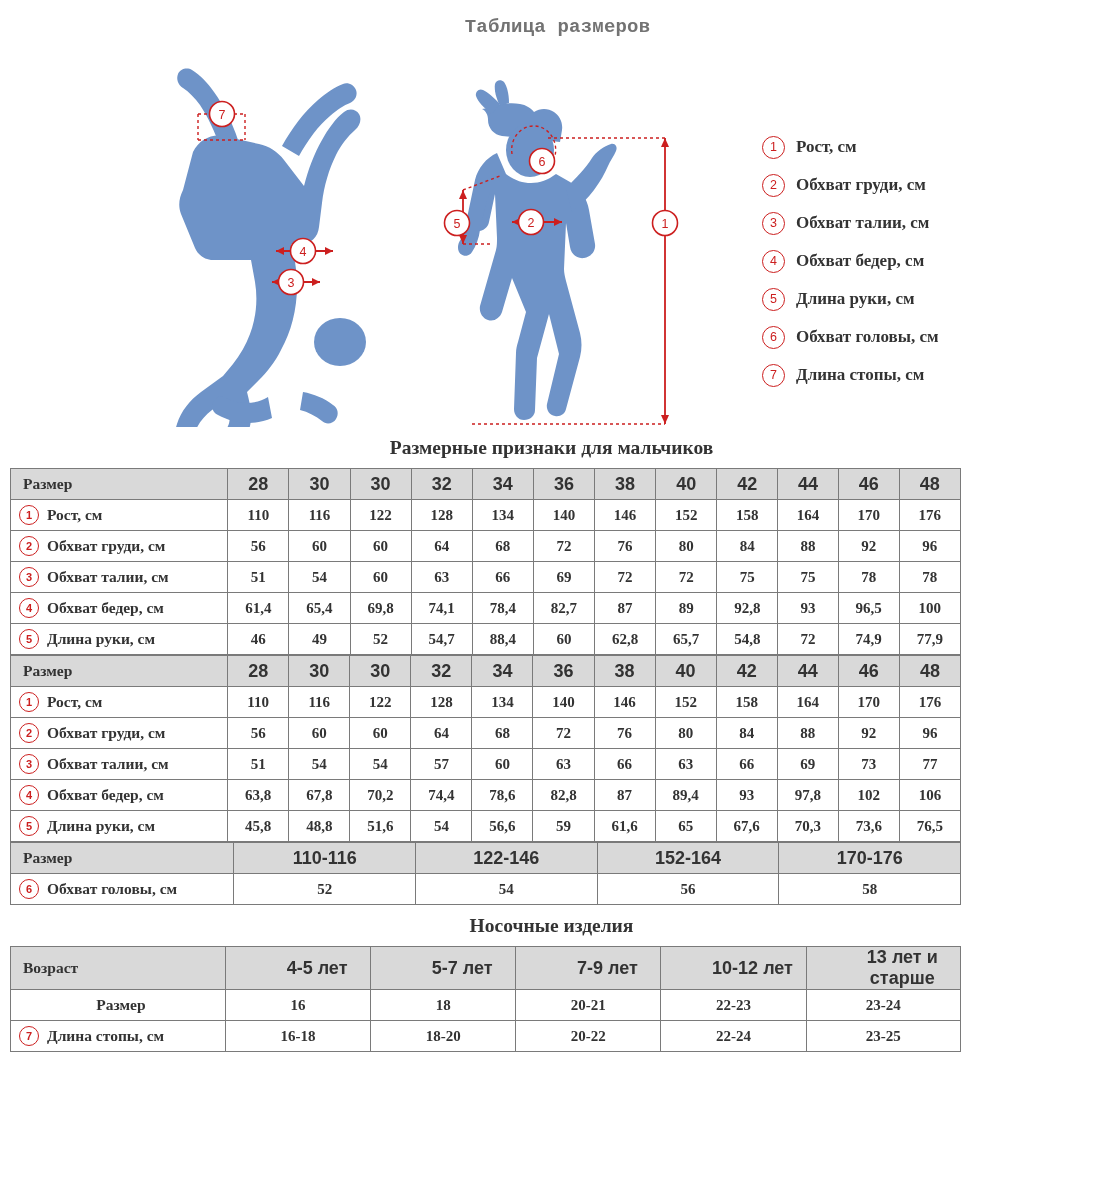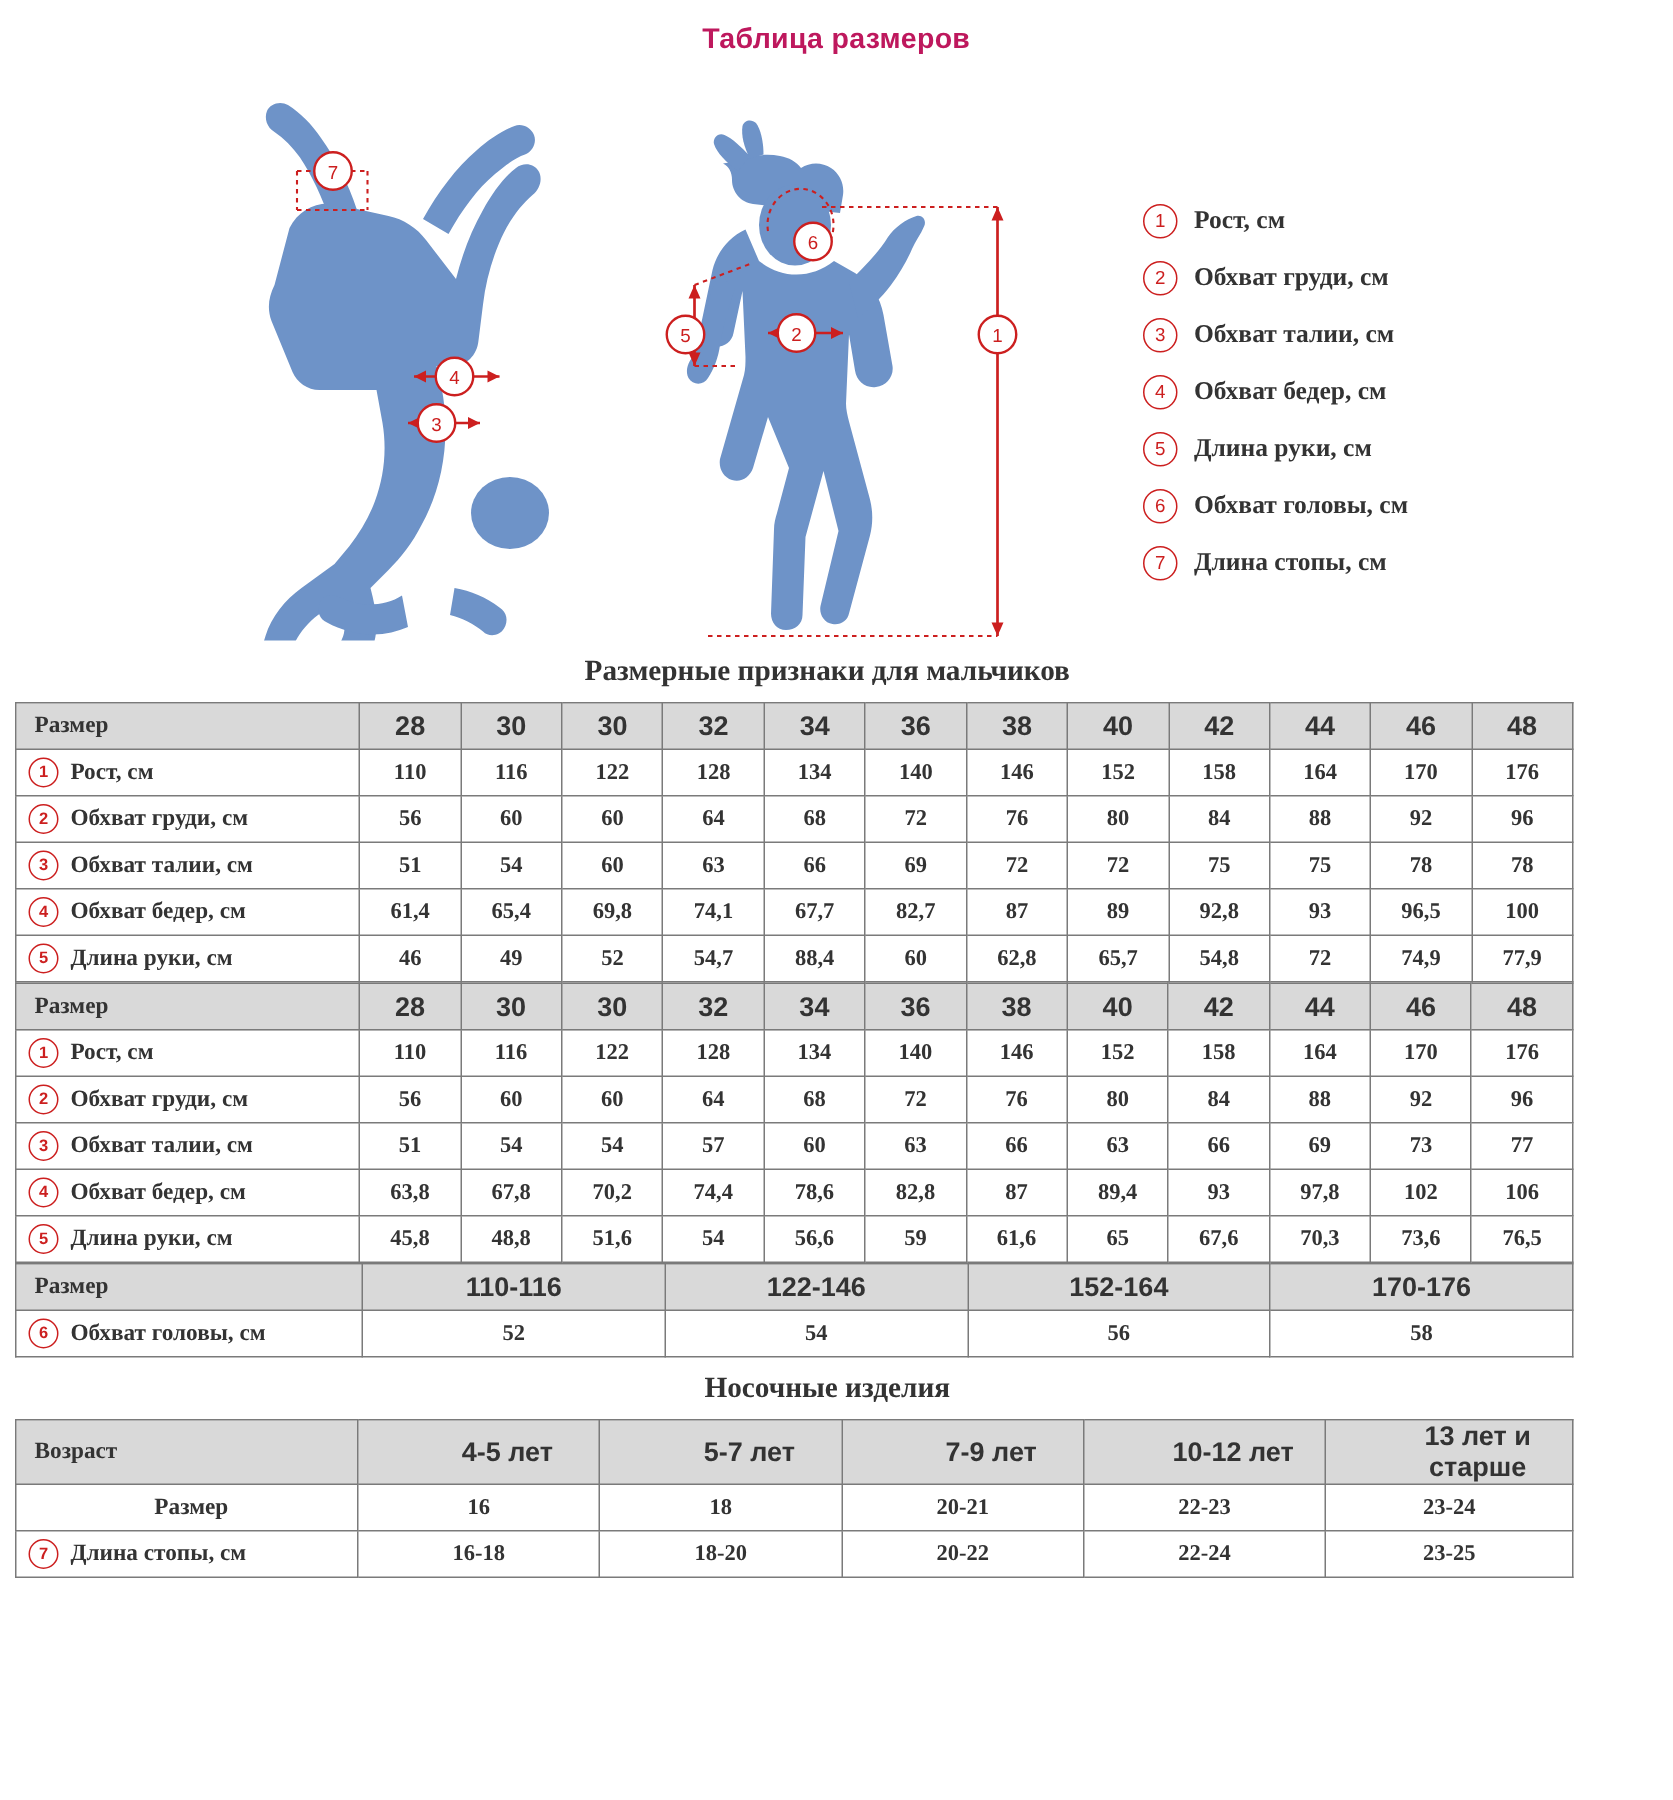--- a/index.html
+++ b/index.html
@@ -7,24 +7,24 @@
     margin: 0; padding: 0;
     width: 1115px;
     background: #ffffff;
     font-family: "Liberation Serif", serif;
     color: #333333;
   }
   .page { width: 1115px; position: relative; }
 
   .doc-title {
     text-align: center;
-    font-family: Liberation Sans, sans-serif;
+    font-family: Liberation Mono, monospace;
     font-weight: bold;
     font-size: 19px;
-    color: #be185d;
+    color: #737373;
     padding-top: 16px;
     letter-spacing: .2px;
   }
 
   
   .figure-area {
     position: relative;
     height: 385px;
     margin-top: 4px;
   }
@@ -66,21 +66,21 @@
     font-family: "Liberation Serif", serif;
     font-weight: bold;
     font-size: 19.5px;
     color: #333;
     margin: 10px 12px 9px 0;
   }
 
   
   table {
     border-collapse: collapse;
-    width: 1039px;
+    width: 951px;
     margin: 0 10px;
     font-family: "Liberation Serif", serif;
     font-size: 15px;
   }
   table td, table th {
     border: 1px solid #7a7a7a;
     height: 31px;
     text-align: center;
     padding: 0 2px;
     font-weight: bold;
@@ -366,21 +366,21 @@
         <td class="rowhead">
           <span class="rowhead-inner">
             <span class="rh-num">4</span>
             <span>Обхват бедер, см</span>
           </span>
         </td>
         <td>61,4</td>
         <td>65,4</td>
         <td>69,8</td>
         <td>74,1</td>
-        <td>67,7</td>
+        <td>78,4</td>
         <td>82,7</td>
         <td>87</td>
         <td>89</td>
         <td>92,8</td>
         <td>93</td>
         <td>96,5</td>
         <td>100</td>
       </tr>
       <tr>
         <td class="rowhead">

